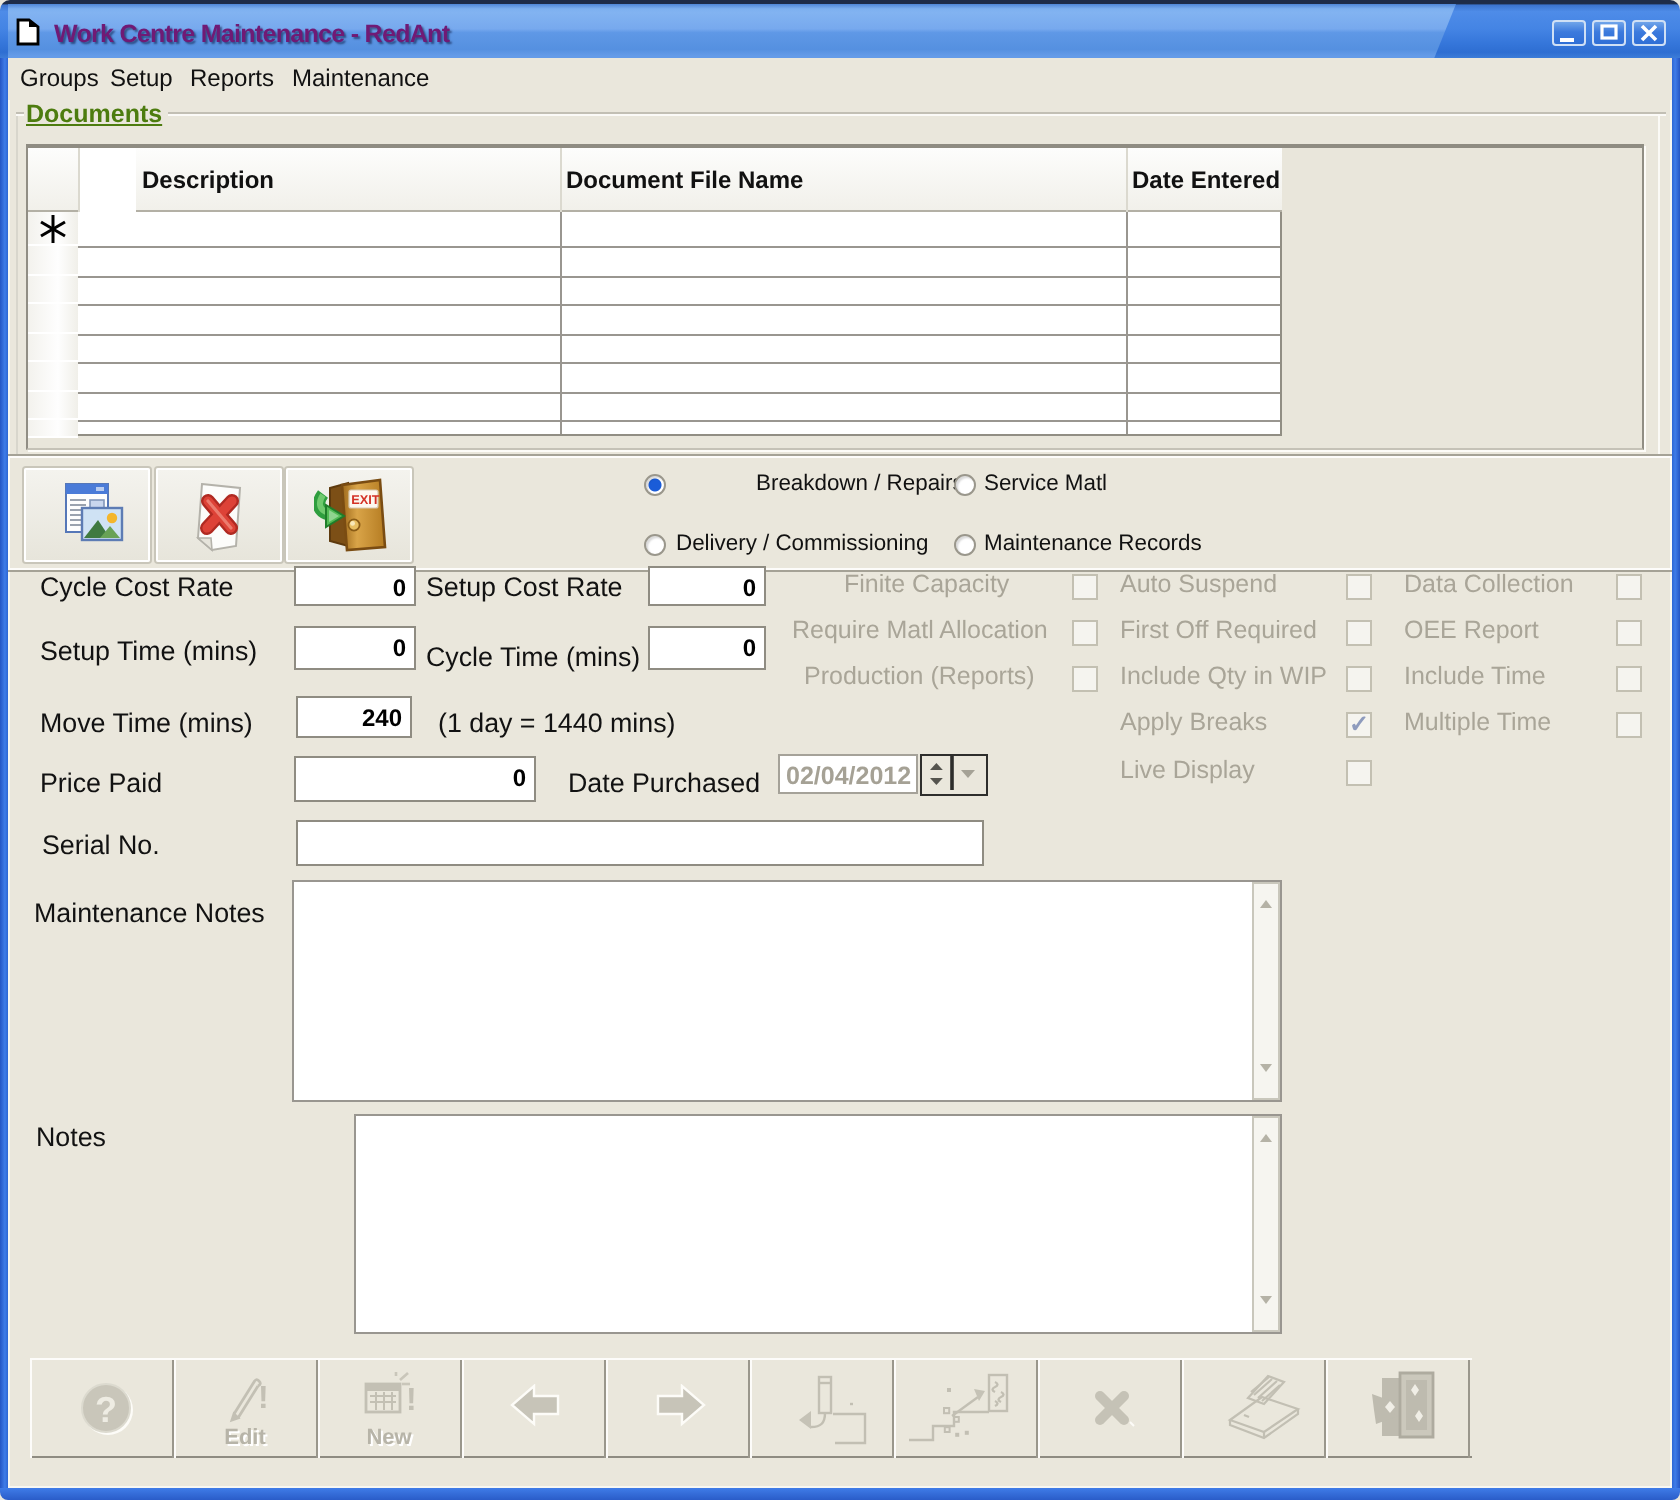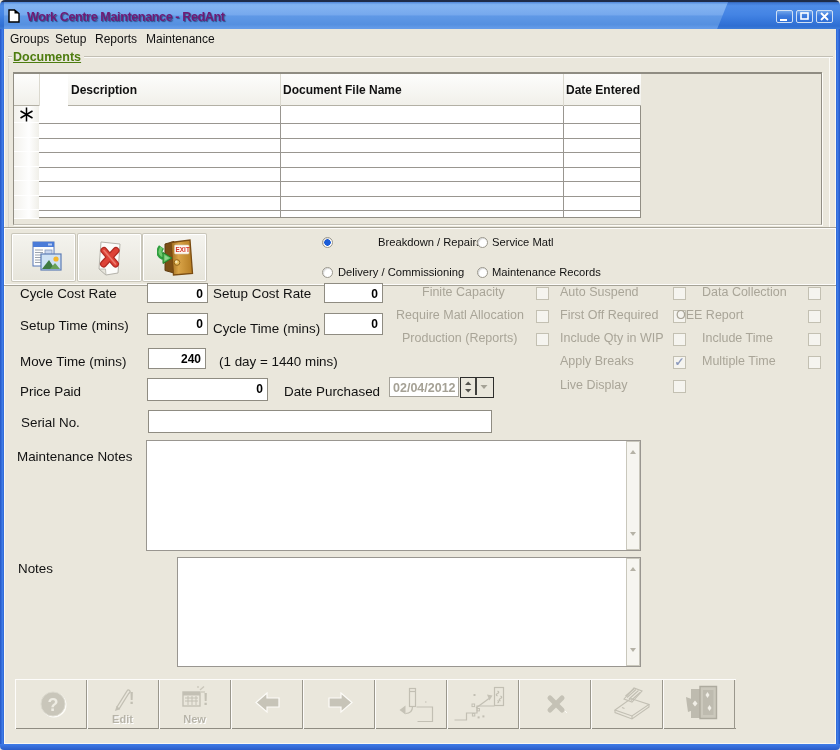--- a/index.html
+++ b/index.html
@@ -260,21 +260,21 @@
   <div class="cbox" style="left:673px; top:310px;"></div>
   <div class="glabel" style="left:560px; top:331px;">Include Qty in WIP</div>
   <div class="cbox" style="left:673px; top:333px;"></div>
   <div class="glabel" style="left:560px; top:354px;">Apply Breaks</div>
   <div class="cbox" style="left:673px; top:356px; color:#8e9bbd; font-weight:bold; font-size:12px; line-height:11px; text-align:center;">✓</div>
   <div class="glabel" style="left:560px; top:378px;">Live Display</div>
   <div class="cbox" style="left:673px; top:380px;"></div>
 
   <div class="glabel" style="left:702px; top:285px;">Data Collection</div>
   <div class="cbox" style="left:808px; top:287px;"></div>
-  <div class="glabel" style="left:676px; top:308px;">OEE Report</div>
+  <div class="glabel" style="left:702px; top:308px;">OEE Report</div>
   <div class="cbox" style="left:808px; top:310px;"></div>
   <div class="glabel" style="left:702px; top:331px;">Include Time</div>
   <div class="cbox" style="left:808px; top:333px;"></div>
   <div class="glabel" style="left:702px; top:354px;">Multiple Time</div>
   <div class="cbox" style="left:808px; top:356px;"></div>
 
   <div class="flabel" style="left:17px; top:449px;">Maintenance Notes</div>
   <div class="tarea" style="left:146px; top:440px; width:495px; height:111px;">
     <div class="sbar">
       <div class="sarr" style="top:8px; border-bottom:4px solid #b5b2a6;"></div>

